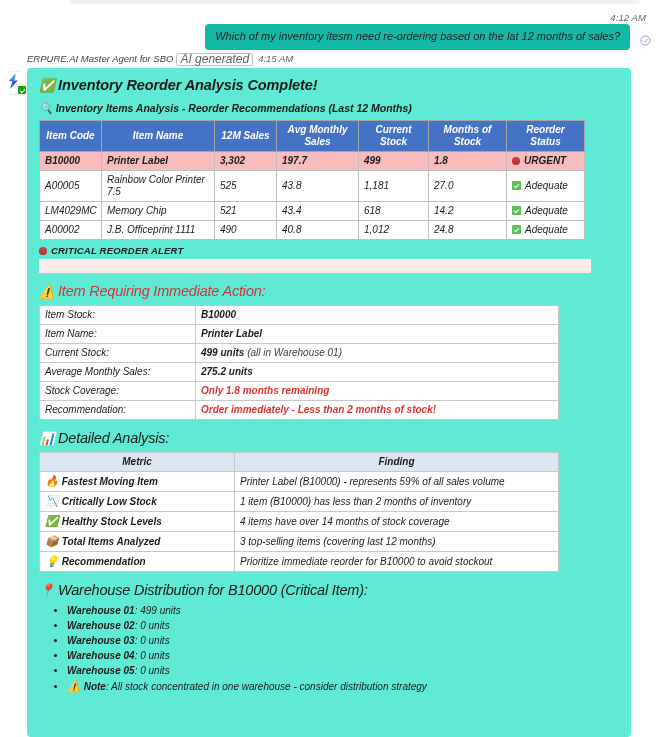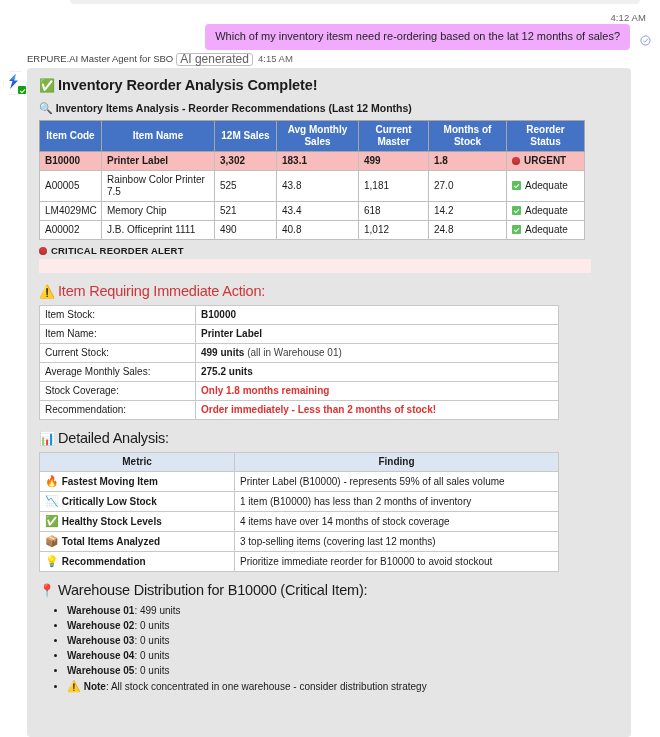--- a/index.html
+++ b/index.html
@@ -3,32 +3,32 @@
 <meta charset="utf-8">
 <style>
   html,body{margin:0;padding:0;}
   body{
     width:660px;height:737px;overflow:hidden;
     background:#ffffff;
     font-family:"Liberation Sans","DejaVu Sans",sans-serif;
     font-size:11px;color:#242424;
     -webkit-font-smoothing:antialiased;
   }
-  .chat{position:relative;width:660px;height:737px;}
+  .chat{position:relative;width:660px;height:737px;font-style:italic;}
 
   
   .top-cut{position:absolute;left:70px;top:0;width:570px;height:4px;background:#f0f0f0;border-radius:0 0 4px 4px;}
 
   .ts-right{position:absolute;right:14px;top:12px;font-size:9.5px;color:#616161;letter-spacing:.1px;}
 
   
   .user-row{position:absolute;left:0;top:24px;width:660px;height:26px;}
   .user-bubble{
     position:absolute;right:30px;top:0;
-    background:#f0abfc;color:#242424;
+    background:#14b8a6;color:#242424;
     border-radius:4px;
     padding:6px 10px 7px 10px;
     font-size:11px;line-height:13px;white-space:nowrap;
   }
   .sent-check{position:absolute;right:9px;top:11px;width:11px;height:11px;color:#8a8fd0;}
   .sent-check svg{display:block;}
 
   
   .agent-head{position:absolute;left:27px;top:53px;font-size:9.5px;color:#616161;white-space:nowrap;}
   .agent-name{color:#424242;}
@@ -52,21 +52,21 @@
     background:#13a10e;border:1.5px solid #fff;box-sizing:border-box;
   }
   .avatar .badge:after{
     content:"";position:absolute;left:2px;top:3.2px;width:4px;height:1.8px;
     border-left:1.4px solid #fff;border-bottom:1.4px solid #fff;transform:rotate(-45deg);
   }
 
   
   .agent-bubble{
     position:absolute;left:27px;top:68px;width:604px;min-height:669px;
-    background:#e5e5e5;border-radius:4px;
+    background:#5eead4;border-radius:4px;
     padding:8px 12px 0 12px;box-sizing:border-box;
   }
 
   h1.title{
     margin:0 0 6px 0;font-size:14.5px;font-weight:bold;color:#1b1b1b;
     line-height:18px;letter-spacing:-.1px;
   }
   .sub{font-size:10.5px;font-weight:bold;color:#1b1b1b;margin:0 0 5px 0;line-height:14px;}
   .emoji{font-size:11px;margin-right:3px;}
   h1.title .emoji{font-size:13px;}
@@ -175,31 +175,31 @@
           <col style="width:70px">
           <col style="width:78px">
           <col style="width:78px">
       </colgroup>
       <thead>
           <tr id="main-head">
             <th>Item Code</th>
             <th>Item Name</th>
             <th>12M Sales</th>
             <th>Avg Monthly Sales</th>
-            <th>Current Master</th>
+            <th>Current Stock</th>
             <th>Months of Stock</th>
             <th>Reorder Status</th>
           </tr>
         </thead>
       <tbody id="main-body">
           <tr class="urgent">
             <td>B10000</td>
             <td>Printer Label</td>
             <td>3,302</td>
-            <td>183.1</td>
+            <td>197.7</td>
             <td>499</td>
             <td>1.8</td>
             <td class="statcell"><span class="dot-red"></span><span>URGENT</span></td>
           </tr>
           <tr>
             <td>A00005</td>
             <td>Rainbow Color Printer 7.5</td>
             <td>525</td>
             <td>43.8</td>
             <td>1,181</td>

